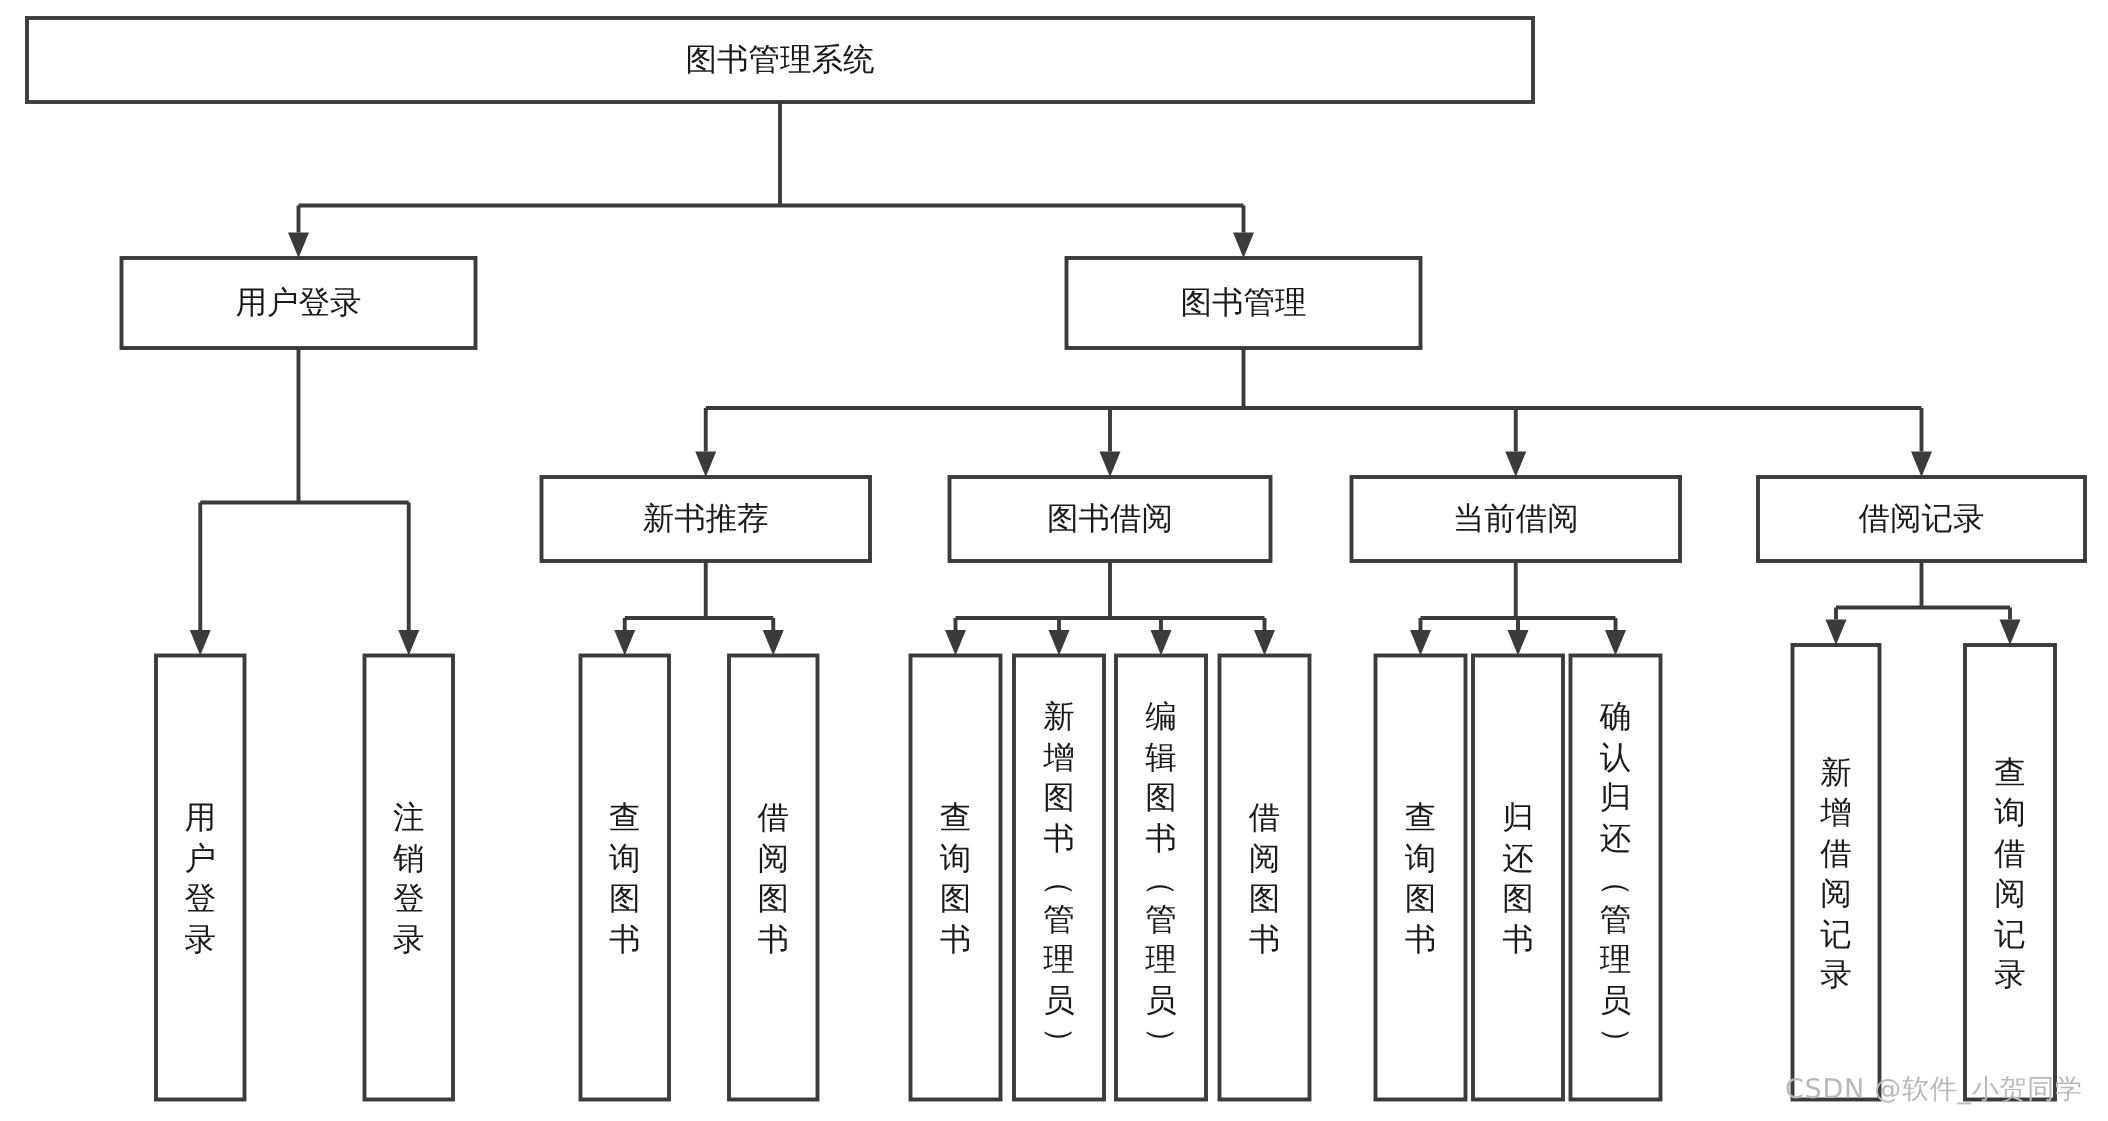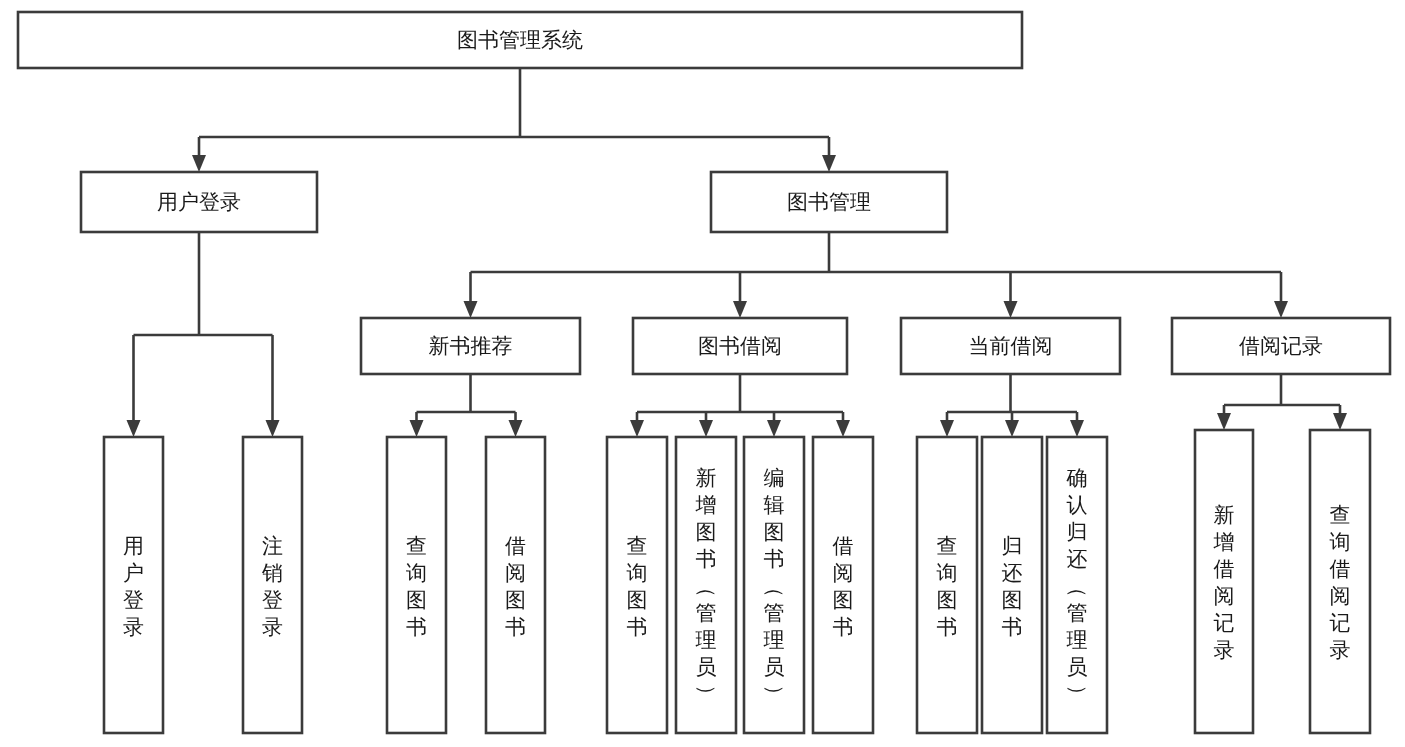--- a/index.html
+++ b/index.html
@@ -289,14 +289,15 @@
             <text x="1340" y="543" class="node-label-v-char">询</text>
             <text x="1340" y="570" class="node-label-v-char">借</text>
             <text x="1340" y="597" class="node-label-v-char">阅</text>
             <text x="1340" y="624" class="node-label-v-char">记</text>
             <text x="1340" y="651" class="node-label-v-char">录</text>
           </g>
         </g>
       </g>
   </svg>
 
+  <div class="watermark-text">CSDN @软件_小贺同学</div>
 
 </div>
 
 </body></html>

